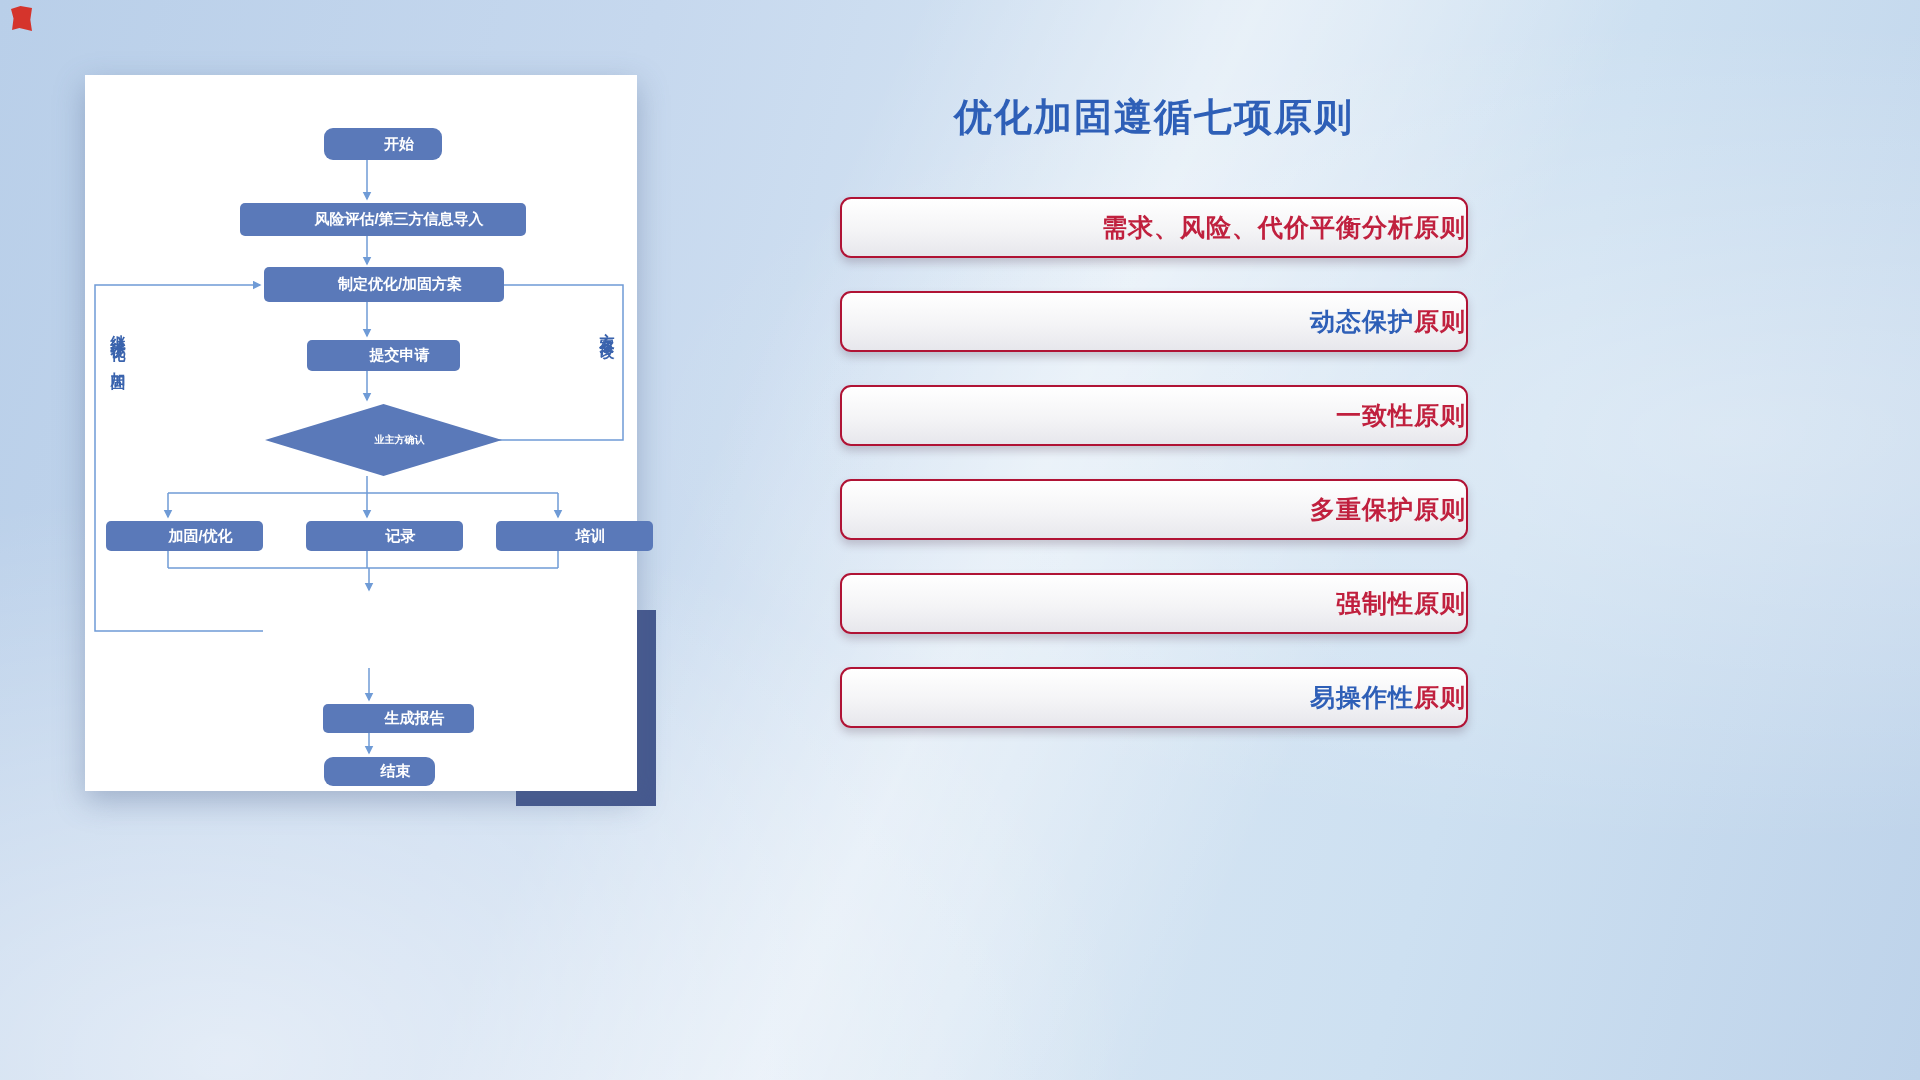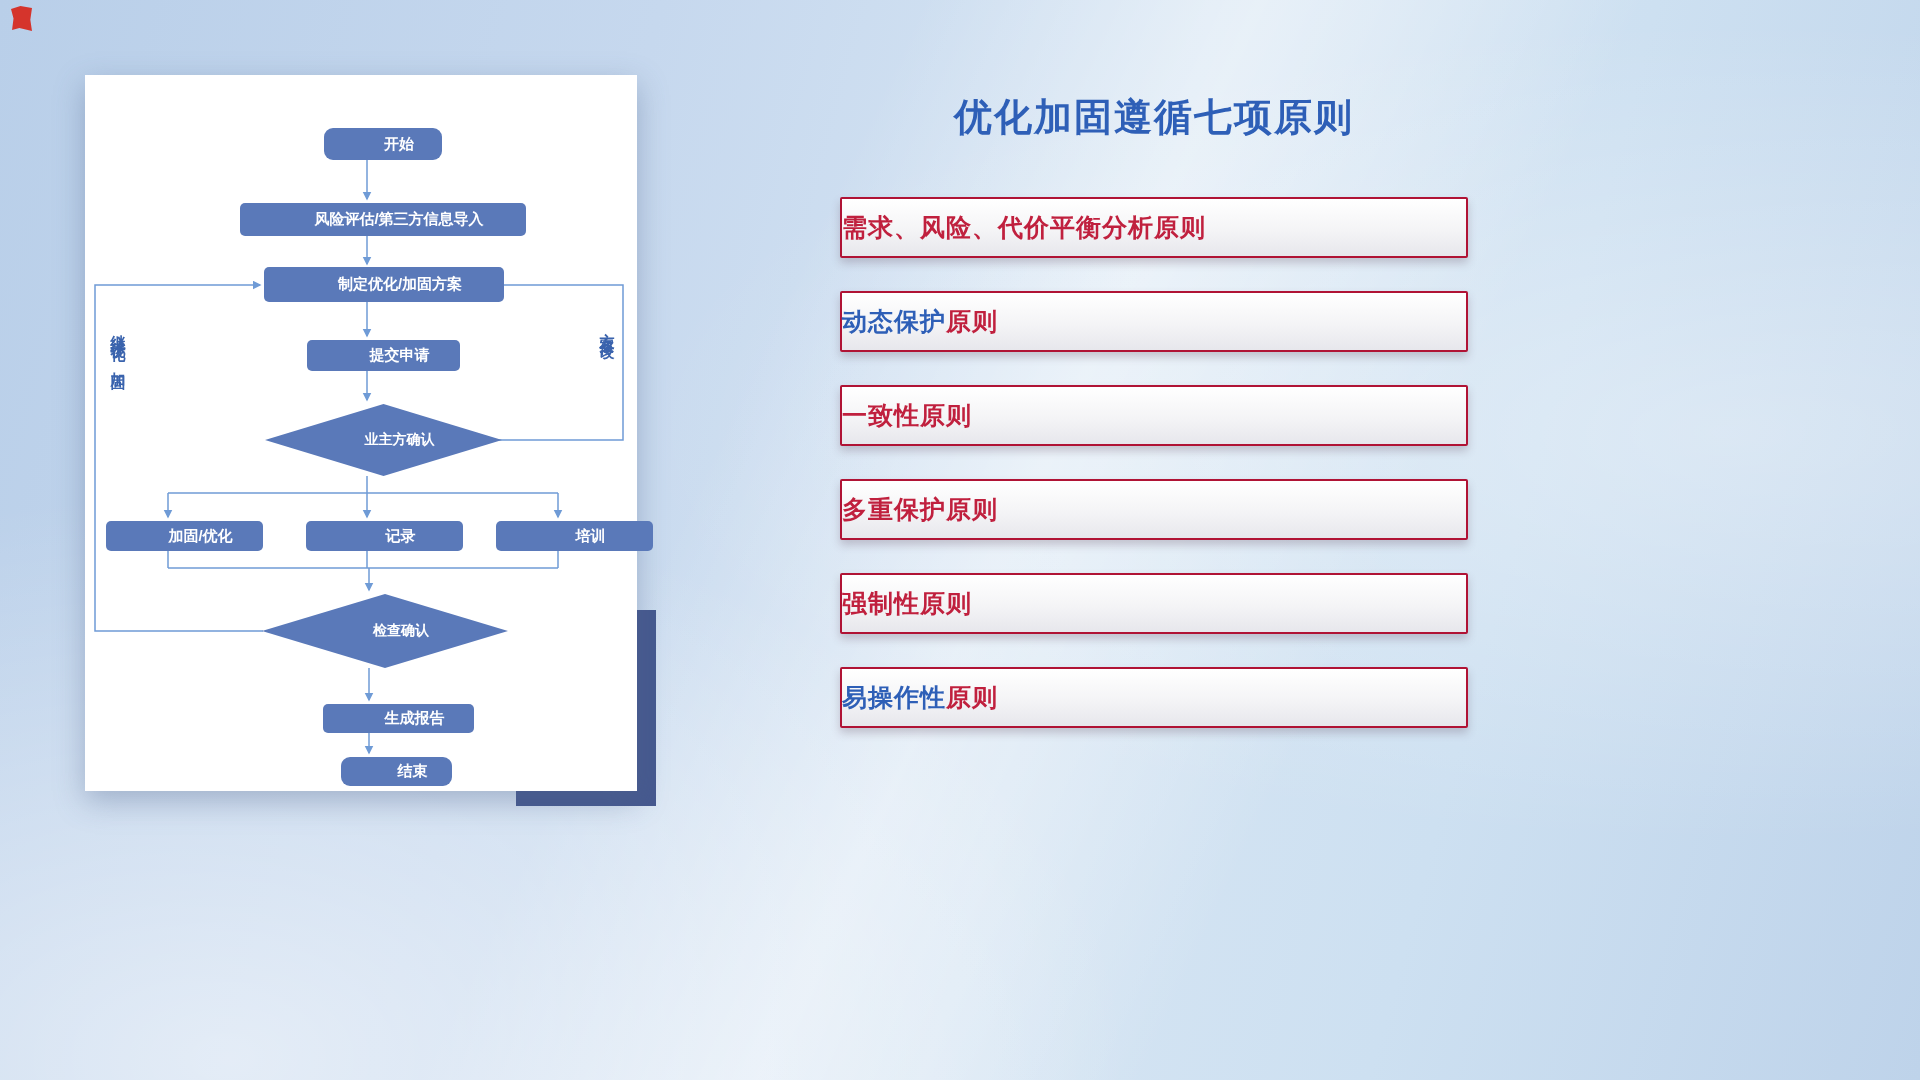--- a/index.html
+++ b/index.html
@@ -14,32 +14,32 @@
   .corner-mark{position:absolute;left:11px;top:6px;width:21px;height:25px;background:#d5342c;
     clip-path:polygon(0 12%,45% 0,100% 8%,92% 55%,100% 100%,40% 88%,5% 96%,12% 50%);}
   
   .accent-block{position:absolute;left:516px;top:610px;width:140px;height:196px;background:#46598f;}
   .flow-card{position:absolute;left:85px;top:75px;width:552px;height:716px;background:#ffffff;
     box-shadow:0 10px 28px rgba(80,100,140,0.38);}
   .flow-svg{position:absolute;left:0;top:0;pointer-events:none;}
   .flow-node{position:absolute;background:#5a79b9;color:#ffffff;display:flex;align-items:center;
     justify-content:center;font-weight:bold;font-size:15px;border-radius:5px;white-space:nowrap;padding-left:32px;}
   .flow-node.round{border-radius:9px;}
-  .flow-node.diamond{clip-path:polygon(50% 0,100% 50%,50% 100%,0 50%);border-radius:0;font-size:14px;}
+  .flow-node.diamond{clip-path:polygon(50% 0,100% 50%,50% 100%,0 50%);border-radius:0;font-size:10px;}
   .v-label{position:absolute;writing-mode:vertical-rl;text-orientation:upright;color:#3a63ad;
     font-weight:bold;font-size:15px;letter-spacing:4px;line-height:1;}
   
   .title{position:absolute;left:840px;top:92px;width:628px;text-align:center;
     font-size:38px;font-weight:bold;color:#2e5fb7;letter-spacing:2px;}
   .principles{position:absolute;left:840px;top:197px;width:628px;display:flex;
     flex-direction:column;gap:33px;}
-  .principle{height:57px;border:2px solid #b01335;border-radius:2px;
+  .principle{height:57px;border:2px solid #b01335;border-radius:11px;
     background:linear-gradient(180deg,#ffffff 0%,#f4f4f6 55%,#e7e7ec 100%);
     box-shadow:0 5px 9px rgba(110,90,110,0.30), inset 0 1px 0 #ffffff;
-    display:flex;align-items:center;justify-content:flex-start;}
+    display:flex;align-items:center;justify-content:flex-end;}
   .principle-text{font-size:25px;font-weight:600;letter-spacing:1px;white-space:nowrap;}
 </style>
 </head>
 <body>
 
 <div class="slide">
 
   <div class="corner-mark"></div>
 
   <div class="accent-block"></div>
@@ -82,25 +82,24 @@
     <div class="flow-node" style="left:222px;top:265px;width:121px;height:31px;">提交申请</div>
 
     <div class="flow-node diamond" style="left:180px;top:329px;width:205px;height:72px;">业主方确认</div>
 
     <div class="flow-node" style="left:21px;top:446px;width:125px;height:30px;">加固/优化</div>
 
     <div class="flow-node" style="left:221px;top:446px;width:125px;height:30px;">记录</div>
 
     <div class="flow-node" style="left:411px;top:446px;width:125px;height:30px;">培训</div>
 
-    <div class="flow-node diamond" style="left:177px;top:519px;width:214px;height:74px;">检查确认</div>
 
     <div class="flow-node" style="left:224px;top:629px;width:119px;height:29px;margin-left:14px;">生成报告</div>
 
-    <div class="flow-node round" style="left:256px;top:682px;width:79px;height:29px;">结束</div>
+    <div class="flow-node round" style="left:239px;top:682px;width:79px;height:29px;">结束</div>
 
     <div class="v-label" style="left:26px;top:248px;">继续优化/加固</div>
 
     <div class="v-label" style="left:515px;top:245px;">方案修改</div>
   </div>
 
   <div class="title">优化加固遵循七项原则</div>
 
   <div class="principles">
 

